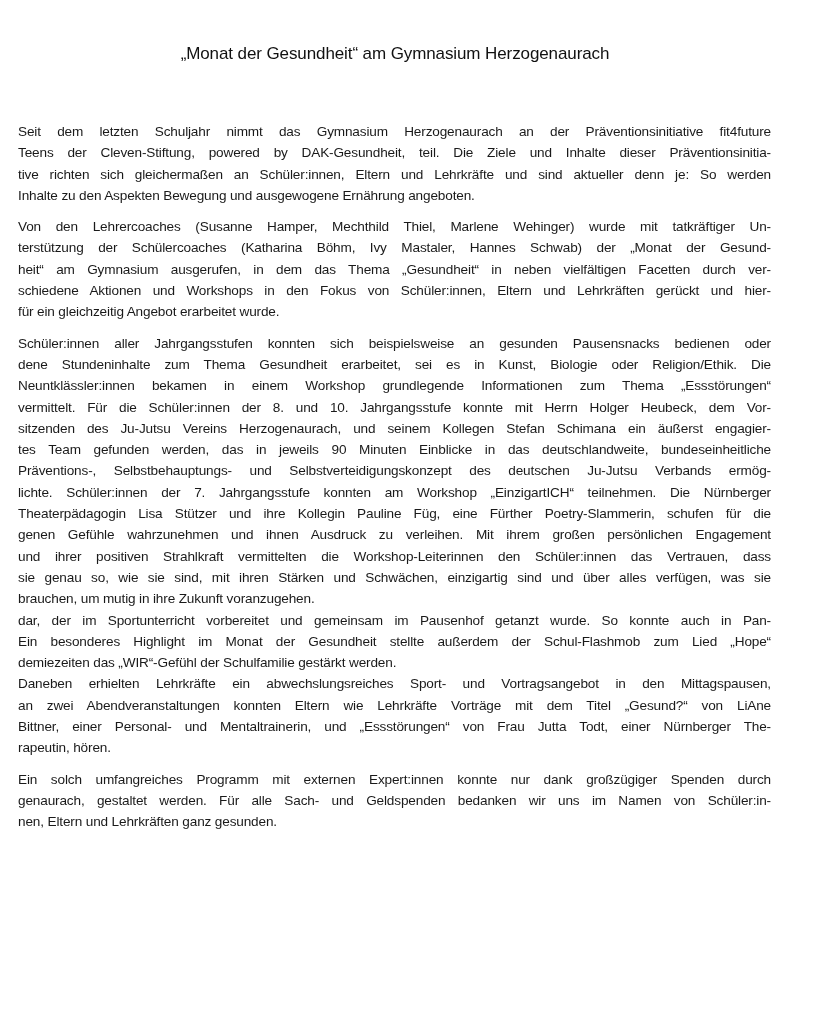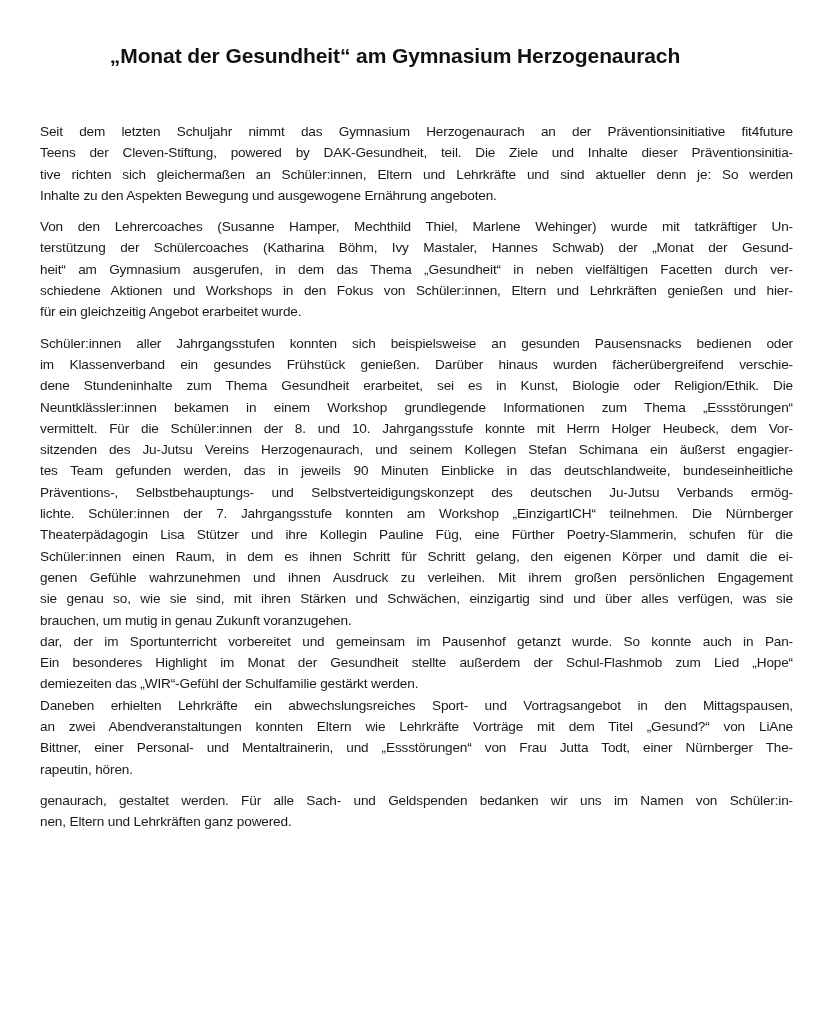--- a/index.html
+++ b/index.html
@@ -22,28 +22,28 @@
       width: 833px;
       height: 1024px;
       background: #ffffff;
     }
     .title {
       position: absolute;
       left: 0;
       top: 44px;
       width: 790px;
       text-align: center;
-      font-weight: bold;
-      font-size: 21px;
+      font-weight: normal;
+      font-size: 17px;
       letter-spacing: -0.1px;
       color: #111111;
     }
     .body-text {
       position: absolute;
-      left: 40px;
+      left: 18px;
       top: 121px;
       width: 753px;
       font-size: 13.6px;
       letter-spacing: -0.15px;
     }
     .para {
       margin: 0 0 10px 0;
     }
     .para.tight {
       margin-bottom: 0;
@@ -77,53 +77,53 @@
       <span class="line">Seit dem letzten Schuljahr nimmt das Gymnasium Herzogenaurach an der Präventionsinitiative fit4future</span>
       <span class="line">Teens der Cleven-Stiftung, powered by DAK-Gesundheit, teil. Die Ziele und Inhalte dieser Präventionsinitia-</span>
       <span class="line">tive richten sich gleichermaßen an Schüler:innen, Eltern und Lehrkräfte und sind aktueller denn je: So werden</span>
       <span class="line last">Inhalte zu den Aspekten Bewegung und ausgewogene Ernährung angeboten.</span>
     </div>
 
     <div class="para">
       <span class="line">Von den Lehrercoaches (Susanne Hamper, Mechthild Thiel, Marlene Wehinger) wurde mit tatkräftiger Un-</span>
       <span class="line"><span>terstützung der Schülercoaches (Katharina Böhm, Ivy Mastaler, Hannes Schwab) der „</span><span class="b">Monat der Gesund-</span></span>
       <span class="line"><span class="b">heit</span><span>“ am Gymnasium ausgerufen, in dem das Thema „Gesundheit“ in neben vielfältigen Facetten durch ver-</span></span>
-      <span class="line">schiedene Aktionen und Workshops in den Fokus von Schüler:innen, Eltern und Lehrkräften genießen und hier-</span>
+      <span class="line">schiedene Aktionen und Workshops in den Fokus von Schüler:innen, Eltern und Lehrkräften gerückt und hier-</span>
       <span class="line last">für ein gleichzeitig Angebot erarbeitet wurde.</span>
     </div>
 
     <div class="para tight">
       <span class="line">Schüler:innen aller Jahrgangsstufen konnten sich beispielsweise an gesunden Pausensnacks bedienen oder</span>
-      <span class="line">im Klassenverband ein gesundes Frühstück genießen. Darüber hinaus wurden fächerübergreifend verschie-</span>
       <span class="line">dene Stundeninhalte zum Thema Gesundheit erarbeitet, sei es in Kunst, Biologie oder Religion/Ethik. Die</span>
       <span class="line">Neuntklässler:innen bekamen in einem Workshop grundlegende Informationen zum Thema „Essstörungen“</span>
       <span class="line">vermittelt. Für die Schüler:innen der 8. und 10. Jahrgangsstufe konnte mit Herrn Holger Heubeck, dem Vor-</span>
       <span class="line">sitzenden des Ju-Jutsu Vereins Herzogenaurach, und seinem Kollegen Stefan Schimana ein äußerst engagier-</span>
       <span class="line">tes Team gefunden werden, das in jeweils 90 Minuten Einblicke in das deutschlandweite, bundeseinheitliche</span>
       <span class="line">Präventions-, Selbstbehauptungs- und Selbstverteidigungskonzept des deutschen Ju-Jutsu Verbands ermög-</span>
       <span class="line">lichte. Schüler:innen der 7. Jahrgangsstufe konnten am Workshop „EinzigartICH“ teilnehmen. Die Nürnberger</span>
       <span class="line">Theaterpädagogin Lisa Stützer und ihre Kollegin Pauline Füg, eine Fürther Poetry-Slammerin, schufen für die</span>
-      <span class="line">Schüler:innen einen Raum, in dem es ihnen Schritt für Schritt gelang, den eigenen Körper und damit die ei-</span>
       <span class="line">genen Gefühle wahrzunehmen und ihnen Ausdruck zu verleihen. Mit ihrem großen persönlichen Engagement</span>
+      <span class="line">und ihrer positiven Strahlkraft vermittelten die Workshop-Leiterinnen den Schüler:innen das Vertrauen, dass</span>
       <span class="line">sie genau so, wie sie sind, mit ihren Stärken und Schwächen, einzigartig sind und über alles verfügen, was sie</span>
-      <span class="line last">brauchen, um mutig in genau Zukunft voranzugehen.</span>
+      <span class="line last">brauchen, um mutig in ihre Zukunft voranzugehen.</span>
     </div>
 
     <div class="para tight">
       <span class="line">dar, der im Sportunterricht vorbereitet und gemeinsam im Pausenhof getanzt wurde. So konnte auch in Pan-</span>
       <span class="line">Ein besonderes Highlight im Monat der Gesundheit stellte außerdem der Schul-Flashmob zum Lied „Hope“</span>
       <span class="line last">demiezeiten das „WIR“-Gefühl der Schulfamilie gestärkt werden.</span>
     </div>
 
     <div class="para">
       <span class="line">Daneben erhielten Lehrkräfte ein abwechslungsreiches Sport- und Vortragsangebot in den Mittagspausen,</span>
       <span class="line">an zwei Abendveranstaltungen konnten Eltern wie Lehrkräfte Vorträge mit dem Titel „Gesund?“ von LiAne</span>
       <span class="line">Bittner, einer Personal- und Mentaltrainerin, und „Essstörungen“ von Frau Jutta Todt, einer Nürnberger The-</span>
       <span class="line last">rapeutin, hören.</span>
     </div>
 
     <div class="para">
+      <span class="line">Ein solch umfangreiches Programm mit externen Expert:innen konnte nur dank großzügiger Spenden durch</span>
       <span class="line">genaurach, gestaltet werden. Für alle Sach- und Geldspenden bedanken wir uns im Namen von Schüler:in-</span>
-      <span class="line last">nen, Eltern und Lehrkräften ganz powered.</span>
+      <span class="line last">nen, Eltern und Lehrkräften ganz gesunden.</span>
     </div>
 
   </div>
 </div>
 
 </body></html>

